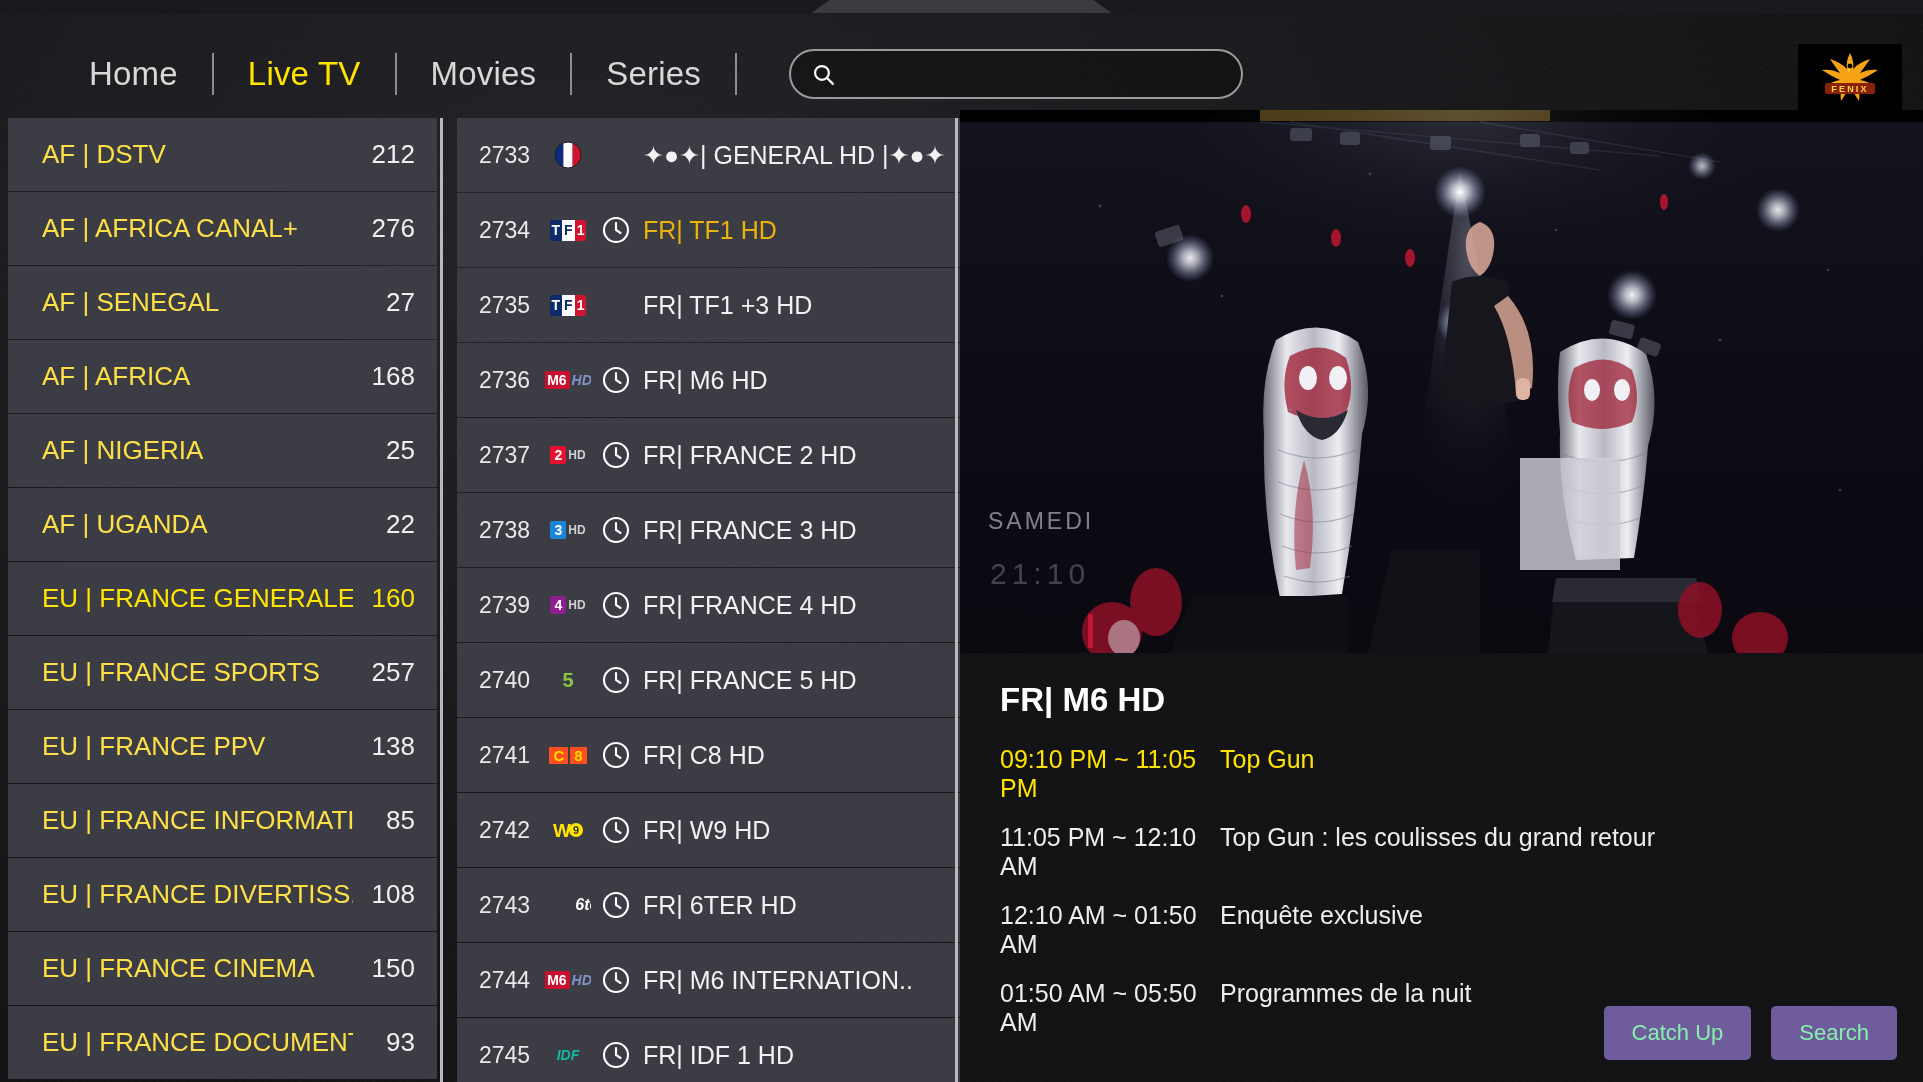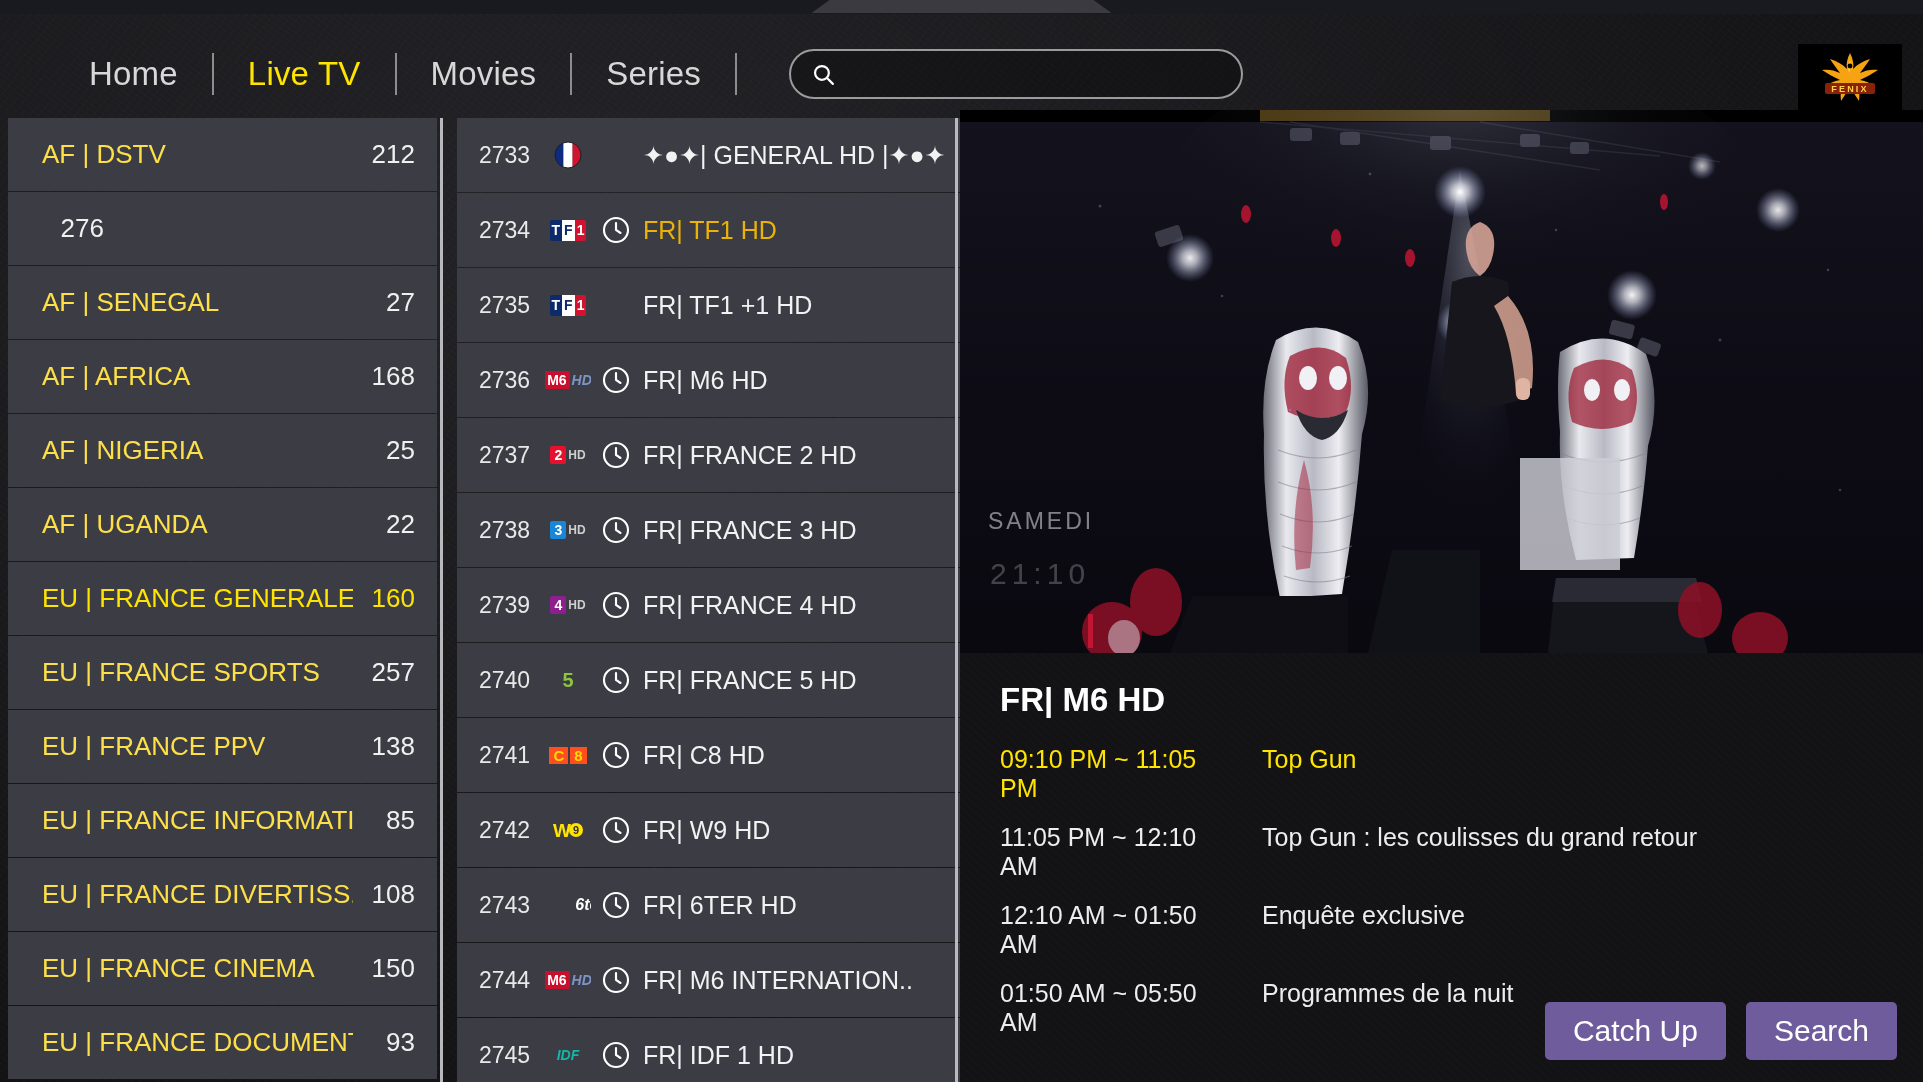--- a/index.html
+++ b/index.html
@@ -203,34 +203,34 @@
       #131316;
     padding: 28px 34px 0 40px;
   }
   .epg-title {
     color: #ffffff; font-size: 33px; font-weight: bold;
     margin-bottom: 26px;
   }
   .epg-row {
     display: flex; align-items: baseline;
     margin-bottom: 20px;
-    color: #ededed; font-size: 25px; gap: 42px;
+    color: #ededed; font-size: 25px;
   }
   .epg-time { width: 220px; flex: 0 0 auto; }
   .epg-row.now .epg-time, .epg-row.now .epg-prog { color: #ffe400; }
   .epg-prog { white-space: nowrap; }
 
   .actions {
     position: absolute; right: 26px; bottom: 22px;
     display: flex; gap: 20px;
   }
   .btn {
     background: #6f5c9c;
-    color: #ffffff;
-    font-size: 30px;
+    color: #86efac;
+    font-size: 22px;
     border: none;
     border-radius: 5px;
     padding: 12px 28px;
     min-height: 54px;
     cursor: pointer;
     font-family: "Liberation Sans", sans-serif;
     white-space: nowrap;
   }
 </style>
 </head>
@@ -279,20 +279,21 @@
       </svg>
     </div>
   </div>
 
   <div class="col-cats" id="cats-root">
       <div class="cat-row">
         <div class="cat-name">AF | DSTV</div>
         <div class="cat-count">212</div>
       </div>
       <div class="cat-row">
+        <div class="cat-name">AF | AFRICA CANAL+</div>
         <div class="cat-count">276</div>
       </div>
       <div class="cat-row">
         <div class="cat-name">AF | SENEGAL</div>
         <div class="cat-count">27</div>
       </div>
       <div class="cat-row">
         <div class="cat-name">AF | AFRICA</div>
         <div class="cat-count">168</div>
       </div>
@@ -372,21 +373,21 @@
       <div class="chan-row">
         <div class="chan-num">2735</div>
         <div class="chan-logo">
           <div class="lg lg-tf1">
             <span style="background:#0d2b6b">T</span>
             <span style="background:#ffffff;color:#0d2b6b">F</span>
             <span style="background:#d2132f">1</span>
           </div>
         </div>
         <span class="clock-spacer"></span>
-        <div class="chan-name">FR| TF1 +1 HD</div>
+        <div class="chan-name">FR| TF1 +3 HD</div>
       </div>
       <div class="chan-row">
         <div class="chan-num">2736</div>
         <div class="chan-logo">
           <div class="lg lg-m6">
             <span class="m">M6</span>
             <span class="hd">HD</span>
           </div>
         </div>
         <span class="clock-ico"><svg viewBox="0 0 24 24" width="30" height="30" fill="none" stroke="#ffffff" stroke-width="1.7" stroke-linecap="round">

